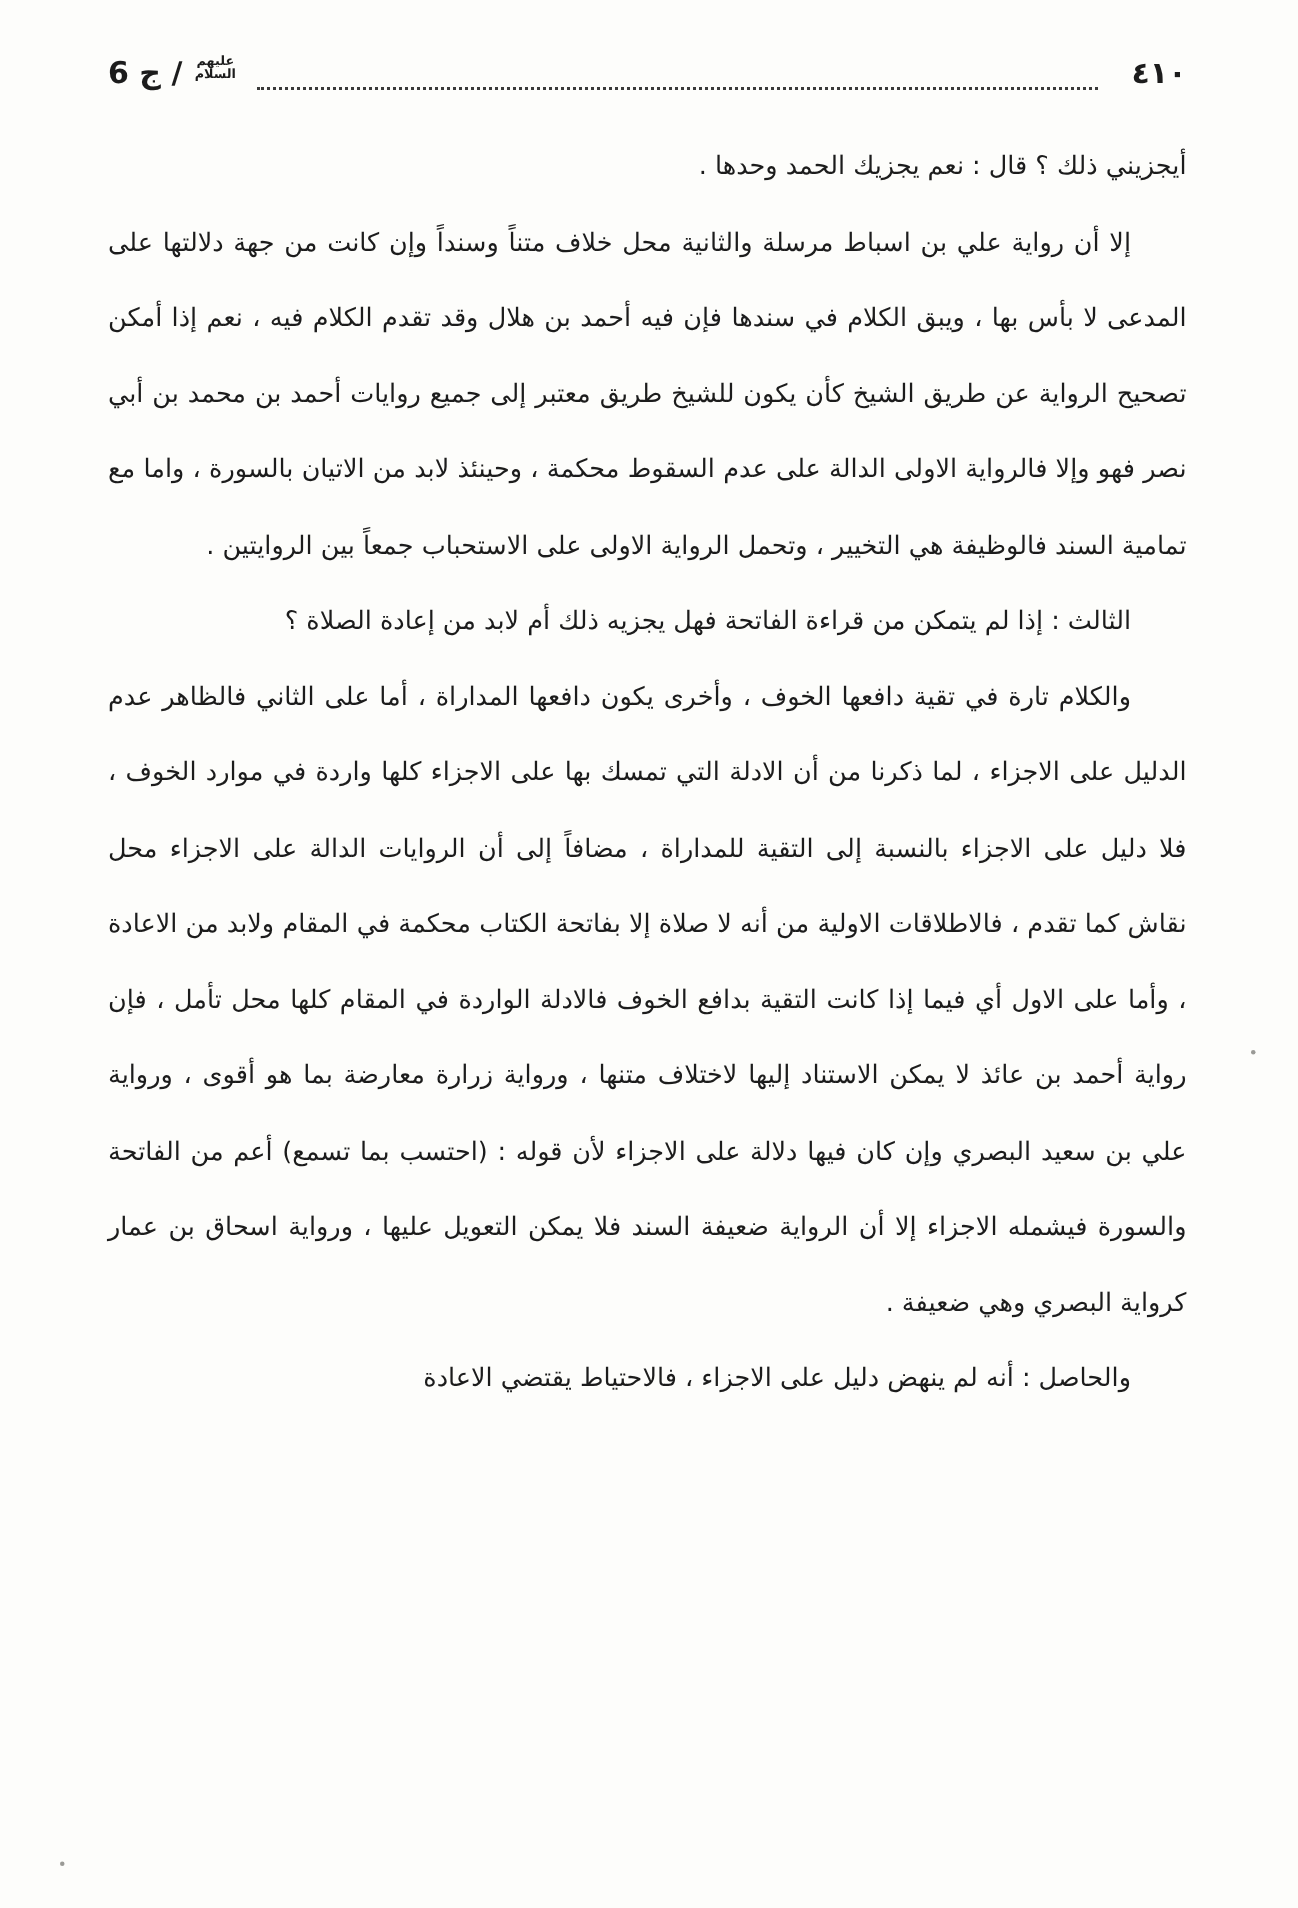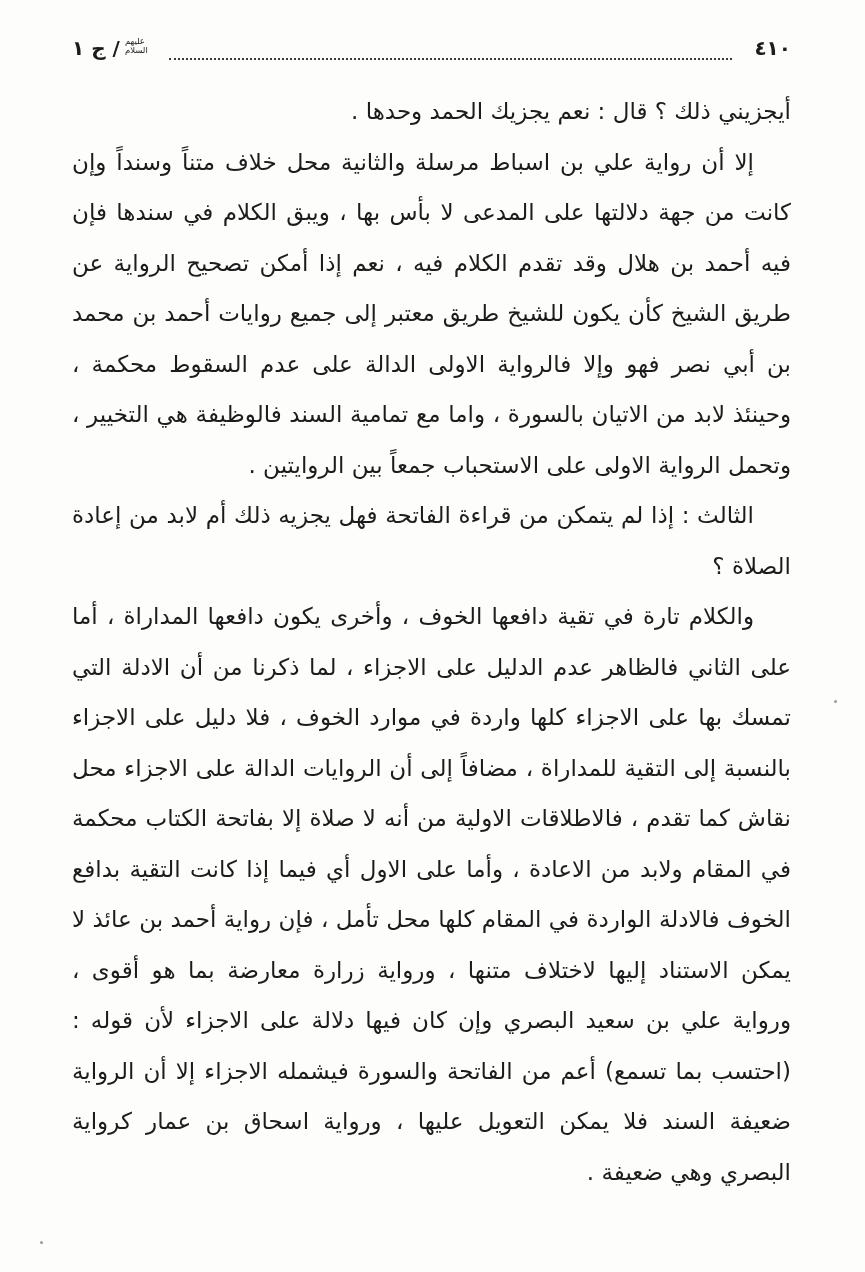--- a/index.html
+++ b/index.html
@@ -41,28 +41,28 @@
   }
   .title-group {
     display: inline-flex;
     align-items: center;
     gap: 5px;
   }
   .honorific {
     display: inline-block;
     width: 34px;
     font-size: 8.5px;
-    font-weight: normal;
+    font-weight: bold;
     line-height: 1.05;
-    text-align: left;
+    text-align: center;
     white-space: normal;
     transform: translateY(-2px);
   }
   .body-text {
-    font-size: 23px;
+    font-size: 17px;
     line-height: 50.5px;
     text-align: justify;
     text-align-last: auto;
   }
   .body-text p {
     margin: 0;
     padding: 0;
   }
   .body-text p.indent {
     text-indent: 37px;
@@ -80,27 +80,28 @@
 </head>
 <body>
 
 <div class="page">
 
   <header class="page-header">
     <span class="page-number">٤١٠</span>
     <span class="dots"></span>
     <span class="title-group">
       <span class="honorific">عليهم السلام</span>
-      <span>/ ج ١</span>
+      <span>/ ج 6</span>
     </span>
   </header>
 
   <main class="body-text" id="paragraphs">
       <p class="">أيجزيني ذلك ؟ قال : نعم يجزيك الحمد وحدها .</p>
       <p class="indent">إلا أن رواية علي بن اسباط مرسلة والثانية محل خلاف متناً وسنداً وإن كانت من جهة دلالتها على المدعى لا بأس بها ، ويبق الكلام في سندها فإن فيه أحمد بن هلال وقد تقدم الكلام فيه ، نعم إذا أمكن تصحيح الرواية عن طريق الشيخ كأن يكون للشيخ طريق معتبر إلى جميع روايات أحمد بن محمد بن أبي نصر فهو وإلا فالرواية الاولى الدالة على عدم السقوط محكمة ، وحينئذ لابد من الاتيان بالسورة ، واما مع تمامية السند فالوظيفة هي التخيير ، وتحمل الرواية الاولى على الاستحباب جمعاً بين الروايتين .</p>
       <p class="indent"><b class="lead">الثالث :</b> إذا لم يتمكن من قراءة الفاتحة فهل يجزيه ذلك أم لابد من إعادة الصلاة ؟</p>
       <p class="indent">والكلام تارة في تقية دافعها الخوف ، وأخرى يكون دافعها المداراة ، أما على الثاني فالظاهر عدم الدليل على الاجزاء ، لما ذكرنا من أن الادلة التي تمسك بها على الاجزاء كلها واردة في موارد الخوف ، فلا دليل على الاجزاء بالنسبة إلى التقية للمداراة ، مضافاً إلى أن الروايات الدالة على الاجزاء محل نقاش كما تقدم ، فالاطلاقات الاولية من أنه لا صلاة إلا بفاتحة الكتاب محكمة في المقام ولابد من الاعادة ، وأما على الاول أي فيما إذا كانت التقية بدافع الخوف فالادلة الواردة في المقام كلها محل تأمل ، فإن رواية أحمد بن عائذ لا يمكن الاستناد إليها لاختلاف متنها ، ورواية زرارة معارضة بما هو أقوى ، ورواية علي بن سعيد البصري وإن كان فيها دلالة على الاجزاء لأن قوله : (احتسب بما تسمع) أعم من الفاتحة والسورة فيشمله الاجزاء إلا أن الرواية ضعيفة السند فلا يمكن التعويل عليها ، ورواية اسحاق بن عمار كرواية البصري وهي ضعيفة .</p>
+      <p class="indent">والحاصل : أنه لم ينهض دليل على الاجزاء ، فالاحتياط يقتضي الاعادة</p>
     </main>
 
   <span class="speck" style="right:28px; top:700px; width:3px; height:3px;"></span>
   <span class="speck" style="left:40px; bottom:28px; width:3px; height:3px;"></span>
 
 </div>
 
 </body></html>

